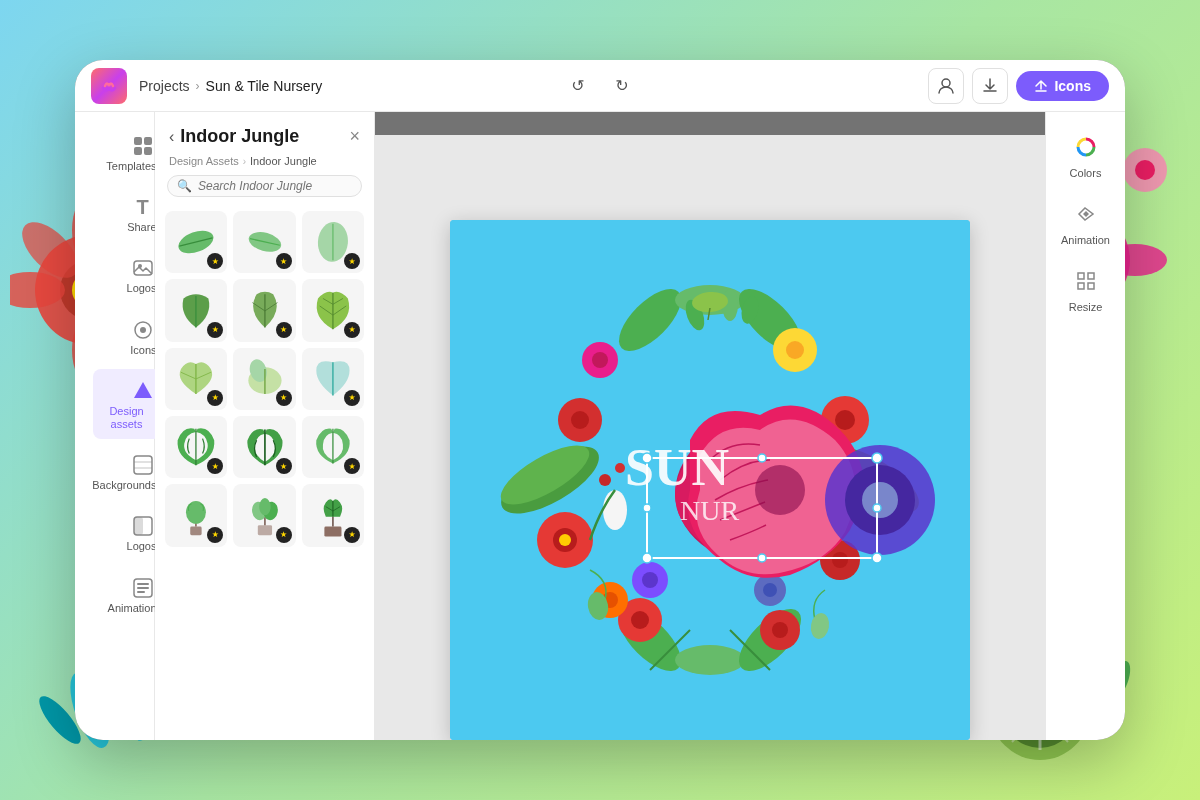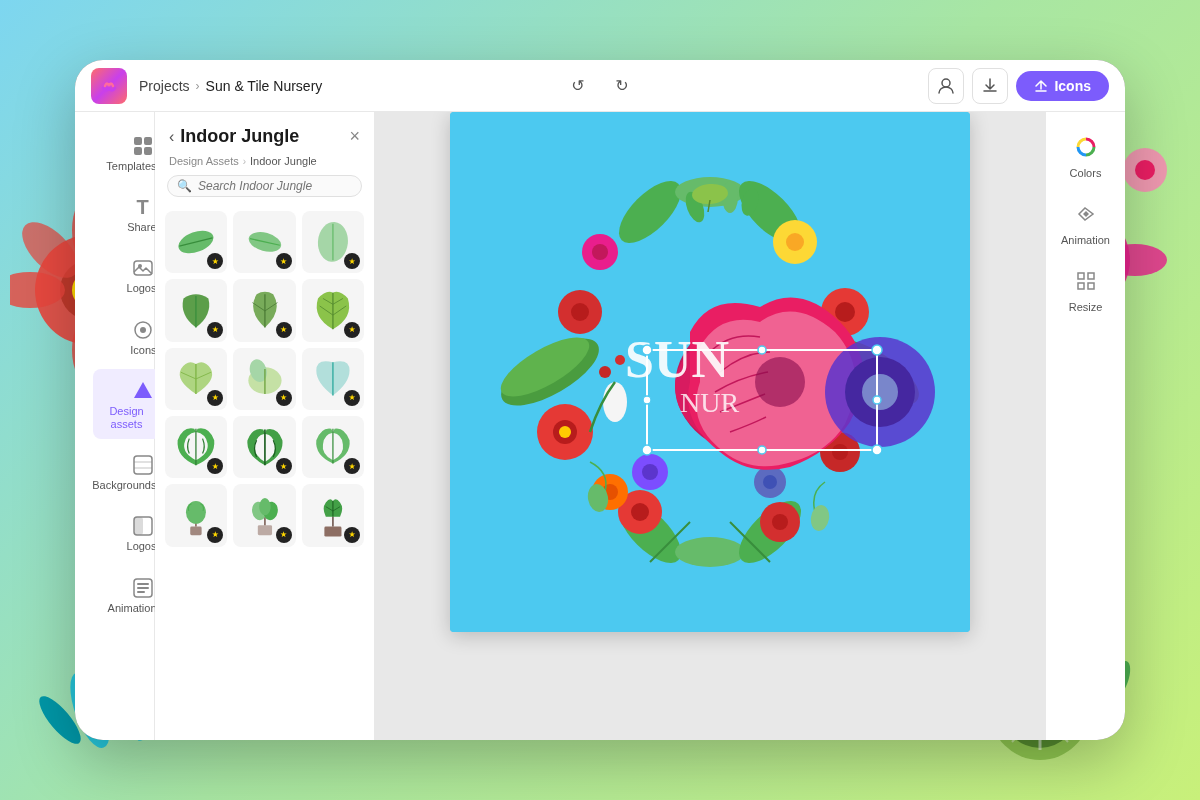--- a/index.html
+++ b/index.html
@@ -290,24 +290,25 @@
       content: '★';
       color: #ffd700;
       font-size: 8px;
     }
 
     
     .canvas-area {
       flex: 1;
       background: #e8e8e8;
       display: flex;
-      align-items: flex-start;
+      align-items: flex-end;
       justify-content: center;
       position: relative;
       overflow: hidden;
+      margin-top: 23px;
     }
     .canvas-design {
       width: 520px;
       height: 520px;
       background: #4cc9f0;
       border-radius: 4px;
       position: relative;
       overflow: hidden;
       box-shadow: 0 4px 20px rgba(0,0,0,0.2);
     }

